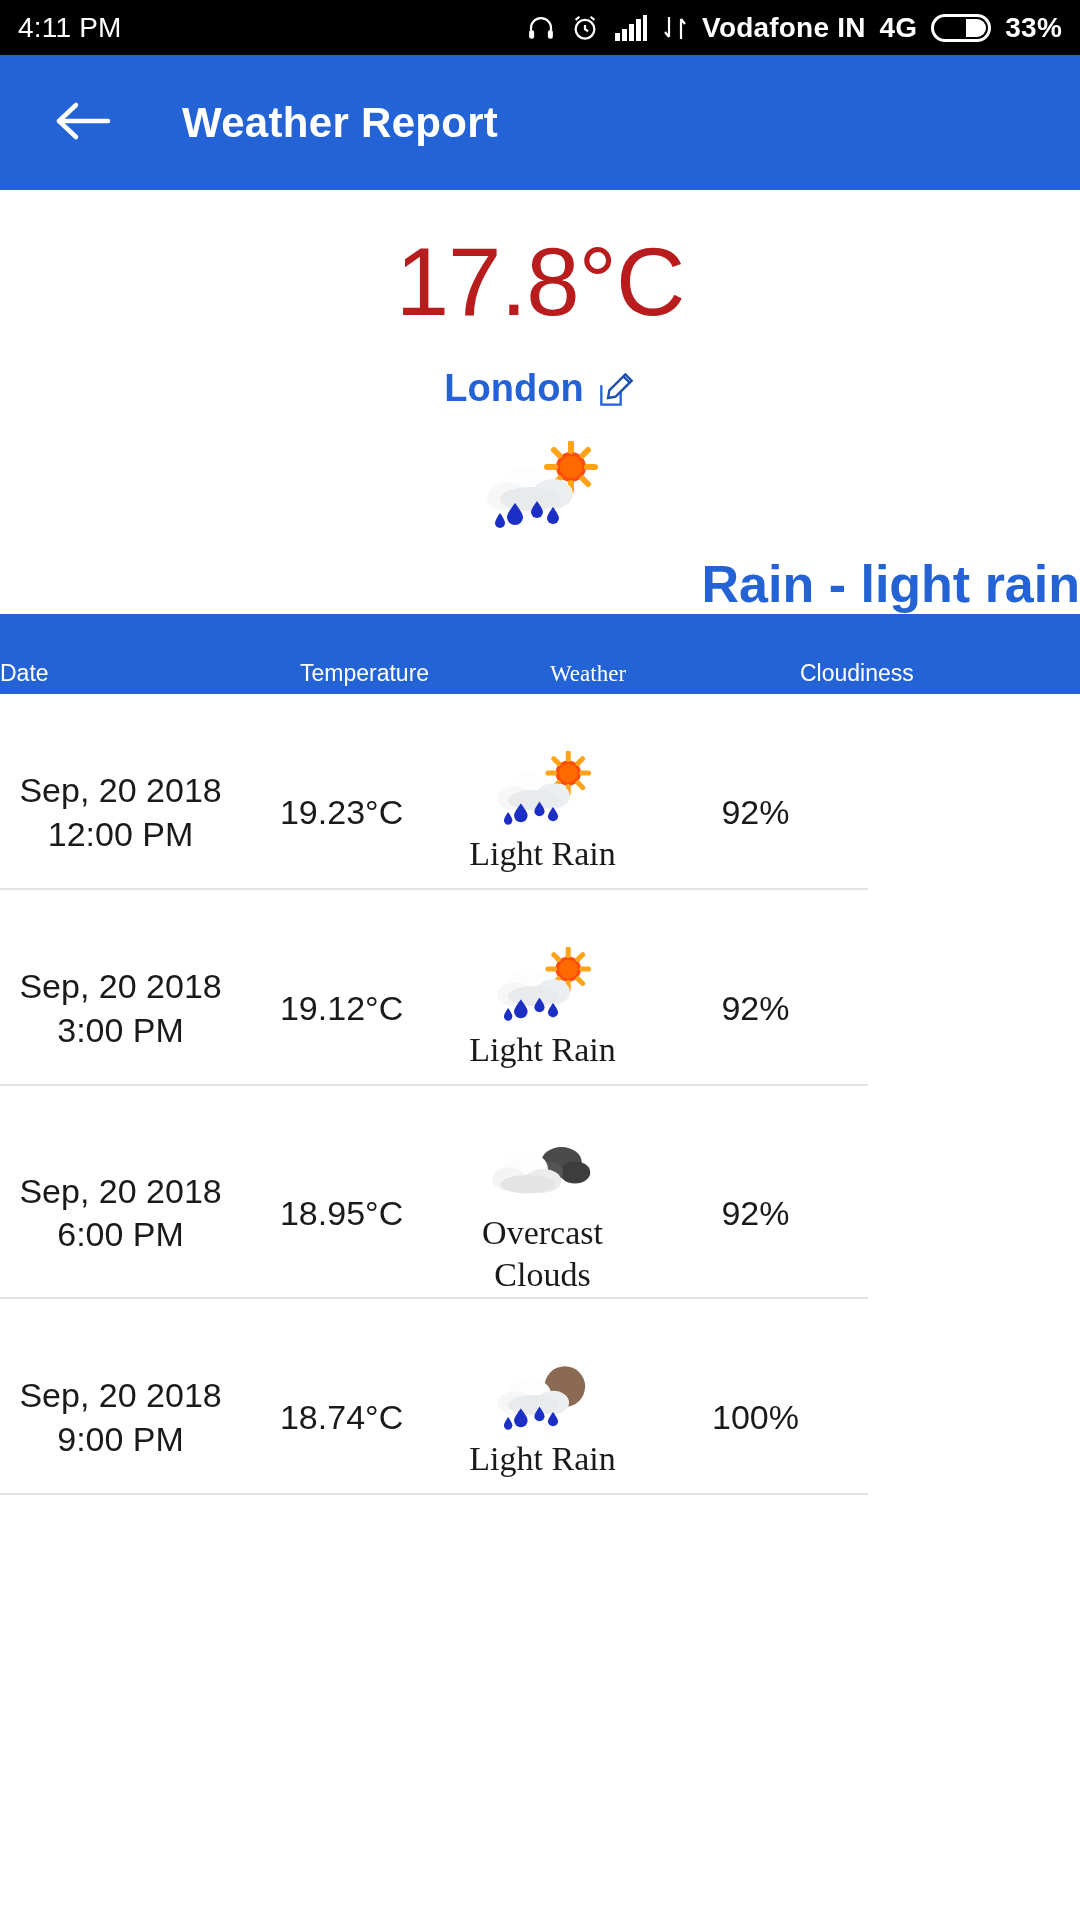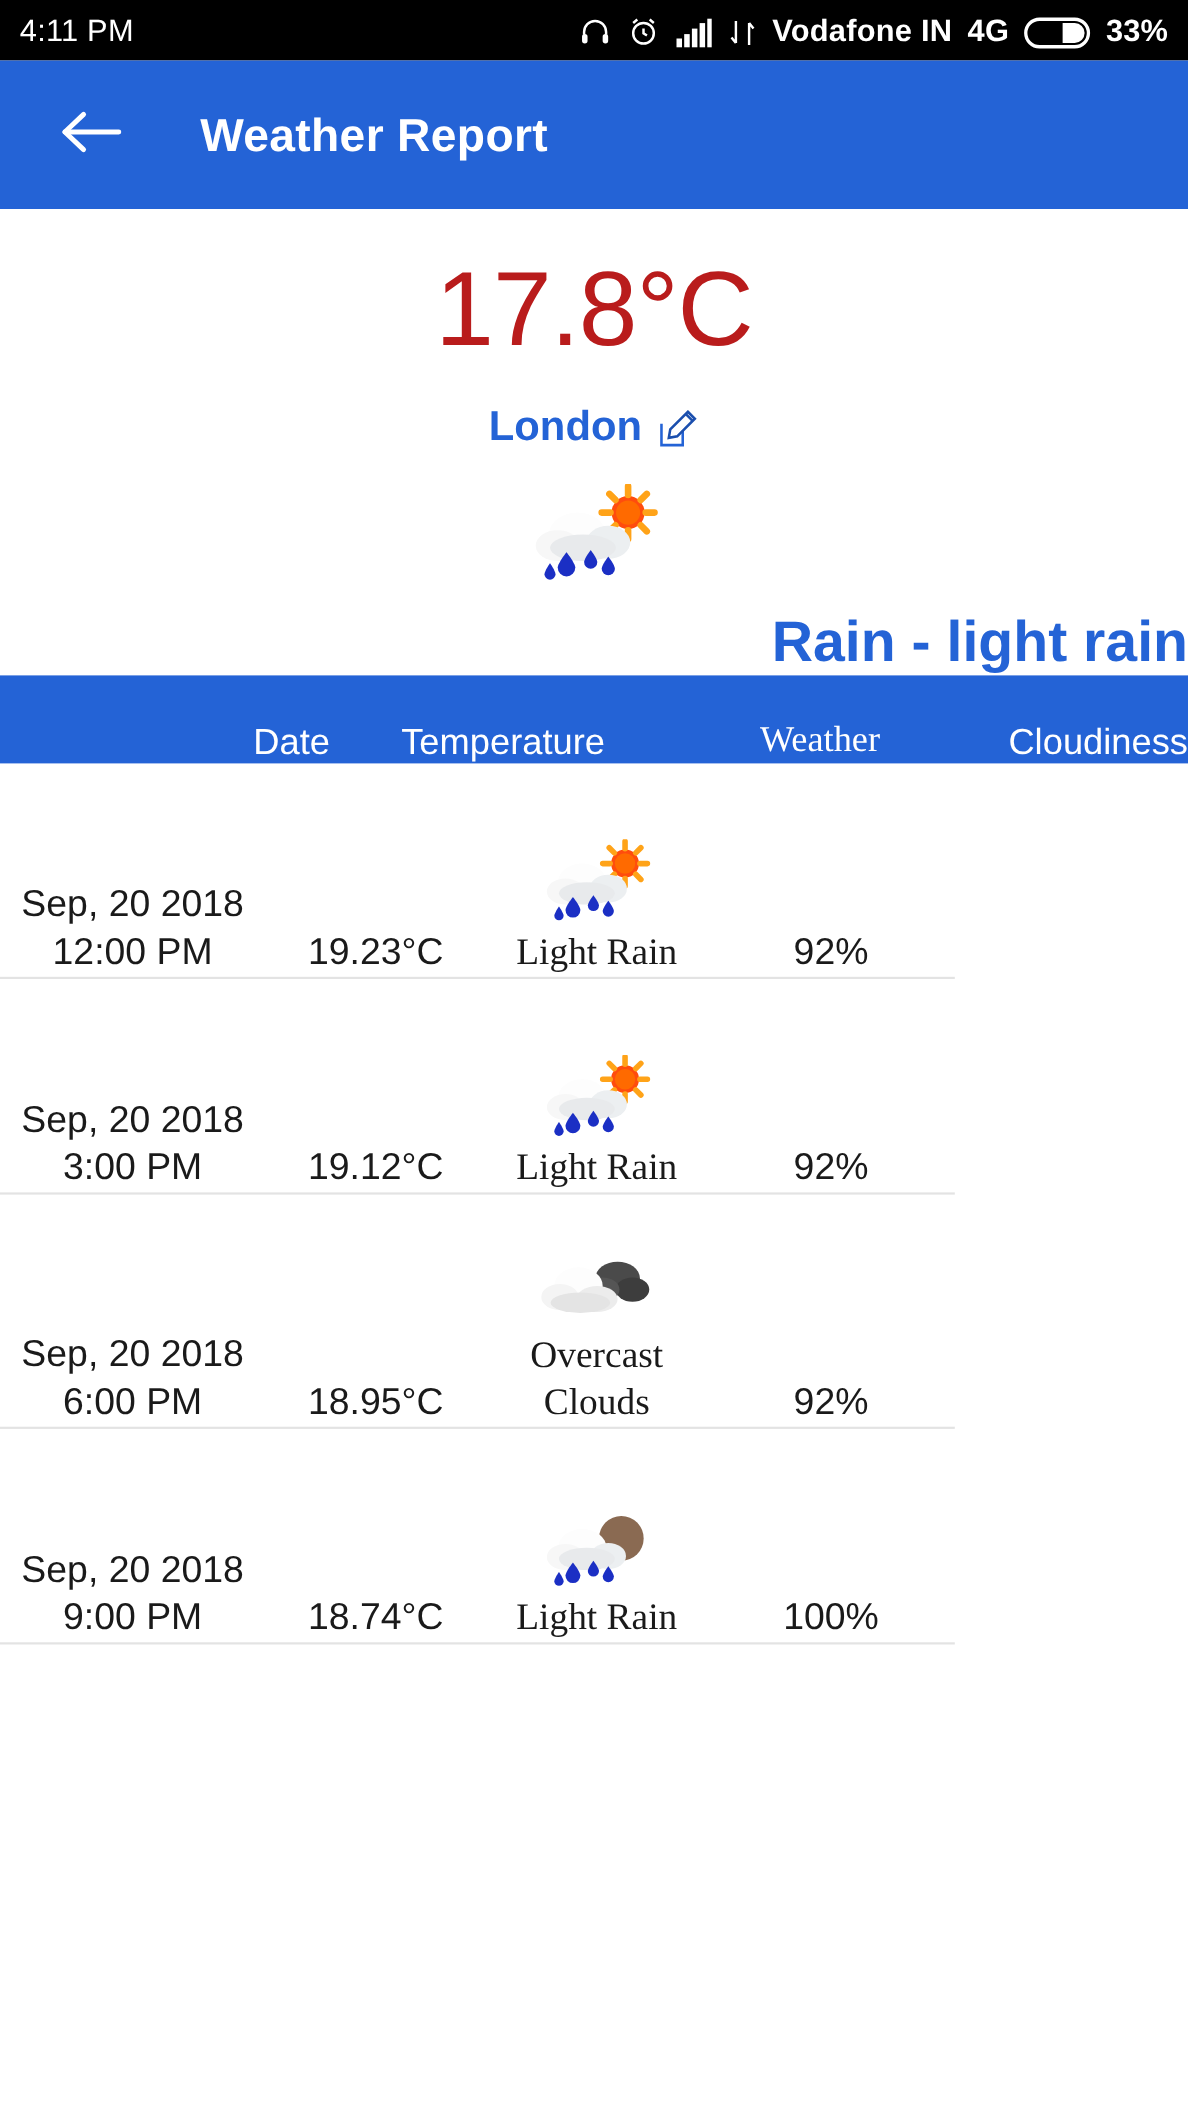--- a/index.html
+++ b/index.html
@@ -10,21 +10,21 @@
     overflow:hidden;
   }
 
   
   .statusbar{
     height:55px; width:1080px; background:#000000; color:#ffffff;
     display:flex; align-items:center; padding:0 18px;
     font-size:27px; letter-spacing:.2px;
   }
   .sb-time{ font-size:28px; }
-  .sb-right{ margin-left:auto; display:flex; align-items:flex-end; gap:14px; }
+  .sb-right{ margin-left:auto; display:flex; align-items:center; gap:14px; }
   .sb-icon{ display:flex; align-items:center; }
   .sb-text{ font-size:28px; font-weight:600; }
   .batt{
     width:60px; height:28px; border:3px solid #ffffff; border-radius:14px;
     position:relative; display:inline-block;
   }
   .batt:after{
     content:""; position:absolute; right:2px; top:2px; bottom:2px;
     width:20px; background:#ffffff; border-radius:0 9px 9px 0;
   }
@@ -62,29 +62,29 @@
     margin-top:36px; color:#2463d6; font-size:38px; font-weight:bold;
     padding-bottom:40px;
   }
 
   
   .thead{
     width:1080px; height:80px; background:#2463d6;
     display:flex; align-items:center;
   }
   .thead div{
-    color:#ffffff; font-size:33px; text-align:right;margin-top:40px;
+    color:#ffffff; font-size:23px; text-align:left;margin-top:40px;
   }
   .col-date{ width:300px; }
   .col-temp{ width:250px; }
   .col-weather{ width:250px;font-family:Liberation Serif, serif; }
   .col-cloud{ width:280px; }
 
   .trow{
-    width:868px; display:flex; align-items:flex-end;
+    width:868px; display:flex; align-items:center;
     border-bottom:2px solid #e3e3e3;
     padding-top:44px; min-height:196px;
   }
   .trow > div{ text-align:center; color:#1a1a1a; font-size:34px; line-height:1.28; }
   .cell-weather{
     display:flex; flex-direction:column; align-items:center; gap:4px;
   }
   .cell-weather .wicon{ height:78px; display:flex; align-items:center; justify-content:center; }
   .cell-weather .wlabel{ font-size:34px; line-height:1.25; }
 </style>

